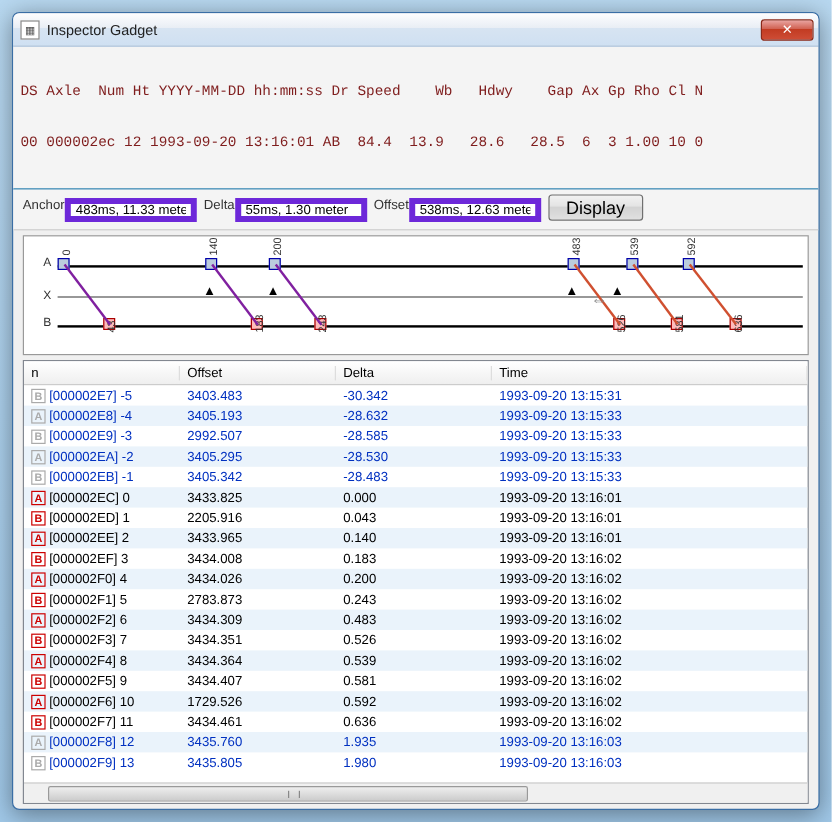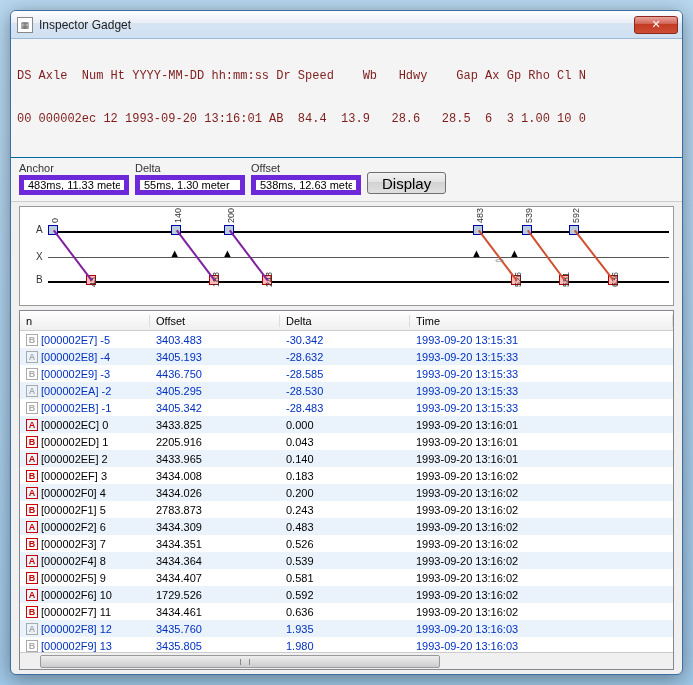--- a/index.html
+++ b/index.html
@@ -62,21 +62,21 @@
   }
   .header-row { line-height: 15px; height:15px; overflow:hidden;}
   .controls {
     display: flex;
     align-items: flex-end;
     gap: 6px;
     padding: 4px 8px 6px;
     background: #f4f4f4;
     border-bottom: 1px solid #ccc;
   }
-  .field-group { display:flex; flex-direction:column; }
+  .field-group { display:flex; flex-direction:row; }
   .field-label { font-size:11px; color:#333; margin-bottom:1px;}
   .field-input {
     font-size:11px;
     padding: 2px 4px;
     border: 5px solid #6d28d9;
     background:#fff;
     width: 110px;
     height: 20px;
   }
   .display-btn {
@@ -275,21 +275,21 @@
           </div>
           <div class="td o blue">3405.193</div>
           <div class="td d blue">-28.632</div>
           <div class="td t blue">1993-09-20 13:15:33</div>
         </div>
         <div class="tr">
           <div class="td n">
             <span class="badge gray">B</span>
             <span class="blue">[000002E9] -3</span>
           </div>
-          <div class="td o blue">4436.750</div>
+          <div class="td o blue">2992.507</div>
           <div class="td d blue">-28.585</div>
           <div class="td t blue">1993-09-20 13:15:33</div>
         </div>
         <div class="tr even">
           <div class="td n">
             <span class="badge gray">A</span>
             <span class="blue">[000002EA] -2</span>
           </div>
           <div class="td o blue">3405.295</div>
           <div class="td d blue">-28.530</div>

